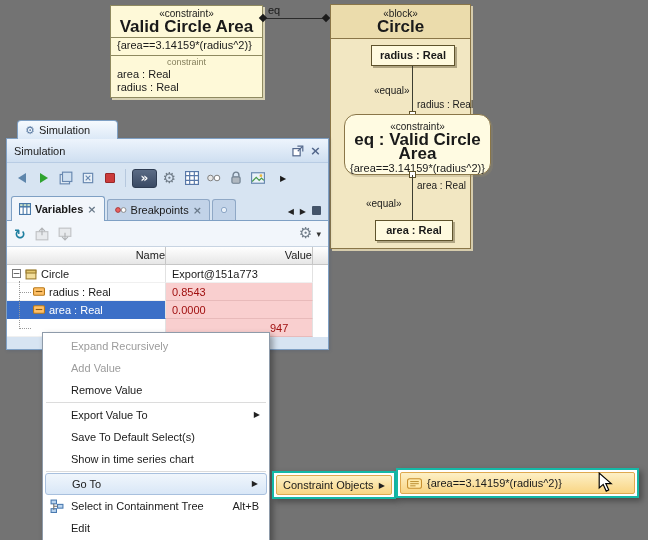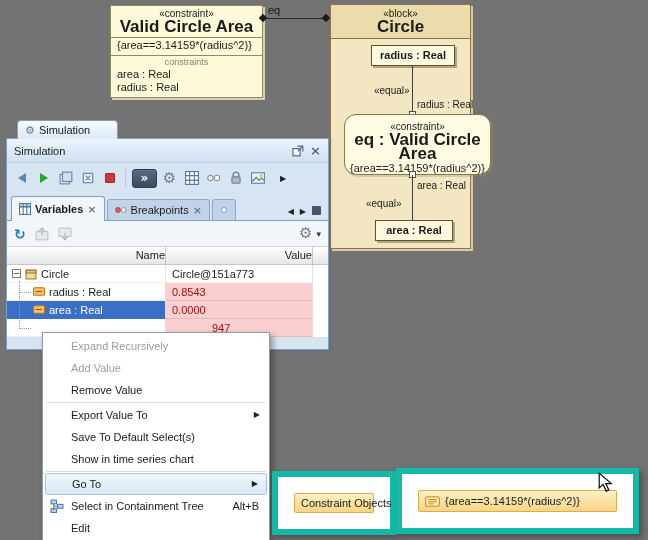--- a/index.html
+++ b/index.html
@@ -128,38 +128,38 @@
   .cv { width:147px; display:flex; align-items:center; padding-left:6px; font-size:11px;
         border-right:1px solid #E2E2E2; border-bottom:1px solid #F0F0F0; }
   .cv.pink { background:#F9CFCF; color:#A01010; border-bottom:1px solid #E8BABA; }
   .trow.sel .cn { background:#3B6FC7; color:#fff; border-bottom-color:#3B6FC7; }
   .expander { width:9px; height:9px; background:#fff; border:1px solid #7A7A7A; display:flex; align-items:center; justify-content:center; flex:none; }
   .exp-g { font-size:9px; line-height:7px; color:#333; }
   .row-ic { width:12px; height:12px; flex:none; }
   .val-ic { width:12px; height:9px; }
   .tree-vline { position:absolute; left:12px; top:16px; height:48px; border-left:1px dotted #999; z-index:1; }
   .tree-stub { position:absolute; left:12px; top:9px; width:12px; border-top:1px dotted #999; }
-  .shifted { margin-left:40px; }
+  .shifted { margin-left:98px; }
 
   
   .ctx-menu {
     position:absolute; left:42px; top:332px; width:228px; z-index:30;
     background:#fff; border:1px solid #8E9BAA; box-shadow:3px 3px 6px rgba(0,0,0,.35); padding:2px 0;
   }
   .mi { position:relative; height:22px; line-height:22px; padding-left:28px; font-size:11px; color:#1a1a1a; }
   .mi.disabled { color:#9C9C9C; }
   .mi .mi-arrow { position:absolute; right:9px; top:0; font-size:8px; line-height:22px; color:#222; }
   .mi .mi-short { position:absolute; right:10px; top:0; line-height:22px; color:#222; }
   .mi.hl { margin:0 2px; padding-left:26px; border:1px solid #A8C0DE; border-radius:3px;
            background:linear-gradient(#F0F6FC,#D9E7F7); height:22px; line-height:20px; }
   .mi.hl .mi-arrow { line-height:20px; right:8px; }
   .mi-ic { position:absolute; left:7px; top:4px; width:14px; height:14px; }
   .mi-sep { height:1px; background:#DCDCDC; margin:1px 3px; }
 
-  .submenu { position:absolute; background:#fff; border:6px solid #14b8a6; box-shadow:3px 3px 6px rgba(0,0,0,.35); padding:16px; }
+  .submenu { position:absolute; background:#fff; border:2px solid #14b8a6; box-shadow:3px 3px 6px rgba(0,0,0,.35); padding:2px; }
   .sm1 { left:272px; top:471px; width:124px; z-index:31; }
   .sm2 { left:396px; top:468px; width:243px; z-index:32; }
   .sm-item { display:flex; align-items:center; gap:5px; padding:0 6px; font-size:11px; }
   .hl-or { background:linear-gradient(#FDF0C6,#F9D584); border:1px solid #DFA94F; border-radius:2px; height:20px; }
   .sm2 .hl-or { height:22px; }
   .sm-label { flex:1; white-space:nowrap; }
   .sm-arrow { font-size:8px; color:#222; }
   .co-ic { width:15px; height:11px; flex:none; }
 
   .cursor { position:absolute; left:598px; top:472px; width:15px; height:21px; z-index:40; }
@@ -171,21 +171,21 @@
 
   <div class="dgm-constraint-block">
     <div class="dcb-head">
       <div class="dg-stereo">«constraint»</div>
       <div class="dg-name">Valid Circle Area</div>
     </div>
     <div class="dcb-comp">
       <div class="dg-line">{area==3.14159*(radius^2)}</div>
     </div>
     <div class="dcb-comp">
-      <div class="dg-complabel">constraints</div>
+      <div class="dg-complabel">constraint</div>
       <div class="dg-line">area : Real</div>
       <div class="dg-line">radius : Real</div>
     </div>
   </div>
 
   <div class="eq-connector-line"></div>
   <div class="diamond d-left"></div>
   <div class="diamond d-right"></div>
   <div class="eq-label">eq</div>
 
@@ -344,21 +344,21 @@
             <span class="expander">
                 <span class="exp-g glyph">−</span>
               </span>
             <svg class="row-ic" viewBox="0 0 11 11">
               <rect x="1" y="2" width="9" height="8" fill="#F2DE9C" stroke="#9A7C30"></rect>
               <rect x="1" y="2" width="9" height="2.6" fill="#E4C870" stroke="#9A7C30"></rect>
             </svg>
             <span>Circle</span>
           </div>
           <div class="cv">
-              <span>Circle@151a773</span>
+              <span>Export@151a773</span>
             </div>
         </div>
 
         <div class="trow">
           <div class="cn indent">
             <span class="tree-stub"></span>
             <svg class="row-ic val-ic" viewBox="0 0 11 8">
               <rect x="0.5" y="0.5" width="10" height="7" rx="1" fill="#FFC168" stroke="#B87818"></rect>
                 <path d="M2.5 4 h6" stroke="#8A5A10"></path>
             </svg>

